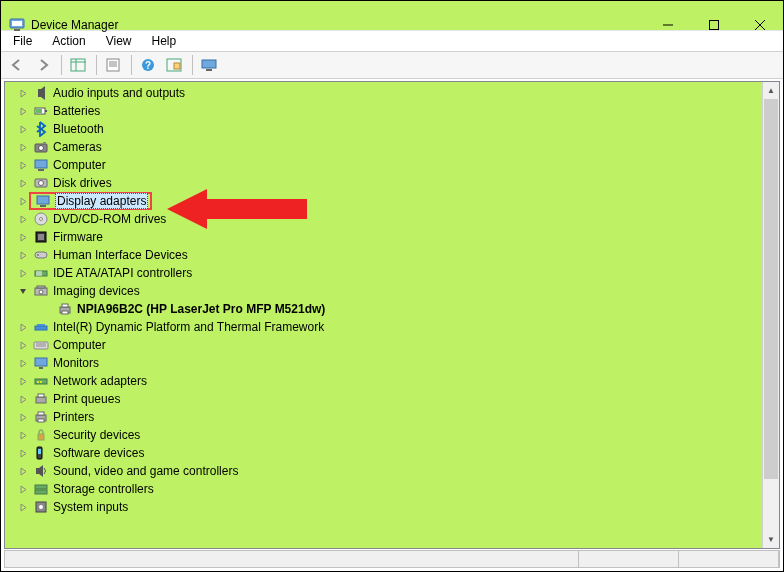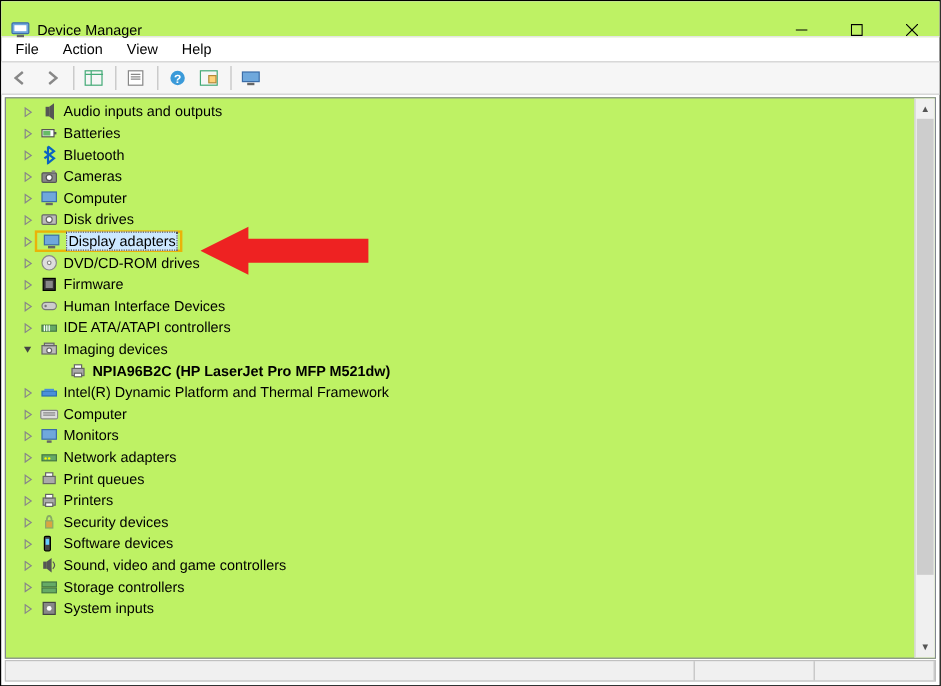--- a/index.html
+++ b/index.html
@@ -93,21 +93,21 @@
     font-family: monospace;
   }
   .expander.empty { width: 14px; }
   .node-icon {
     width: 16px; height: 16px;
     display: inline-flex; align-items: center; justify-content: center;
     margin: 0 4px 0 2px;
   }
   .node-label { white-space: nowrap; }
   .selected-box {
-    border: 2px solid #eab308;
+    border: 2px solid #ef4444;
     padding: 0 2px;
     display: inline-flex;
     align-items: center;
     height: 18px;
     position: relative;
     left: -2px;
   }
   .selected-box .node-label {
     background: #cce8ff;
     border: 1px dotted #555;

